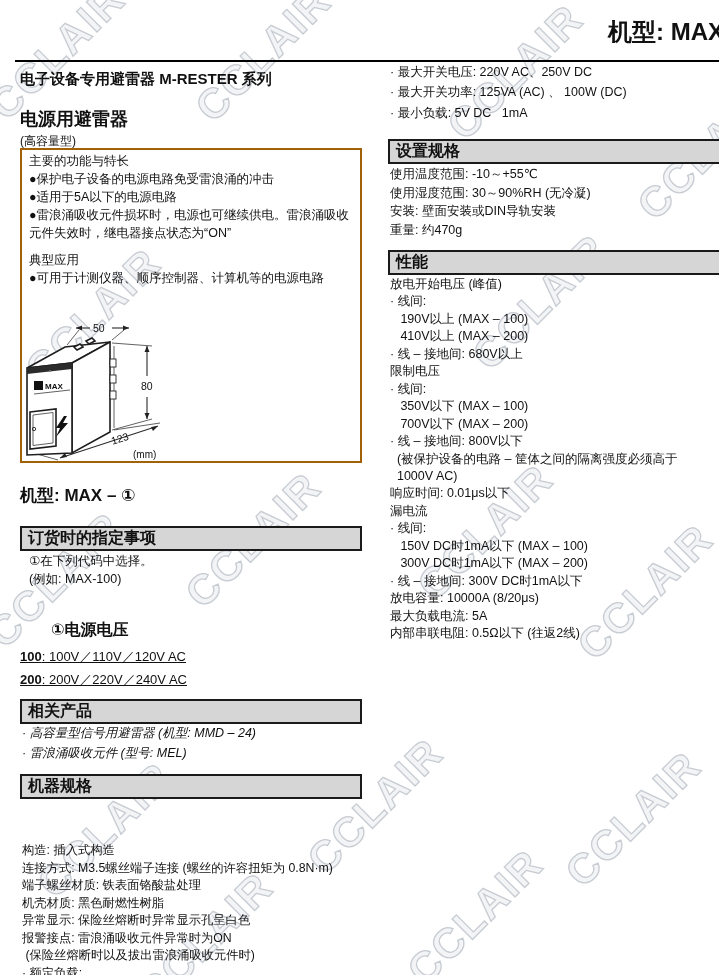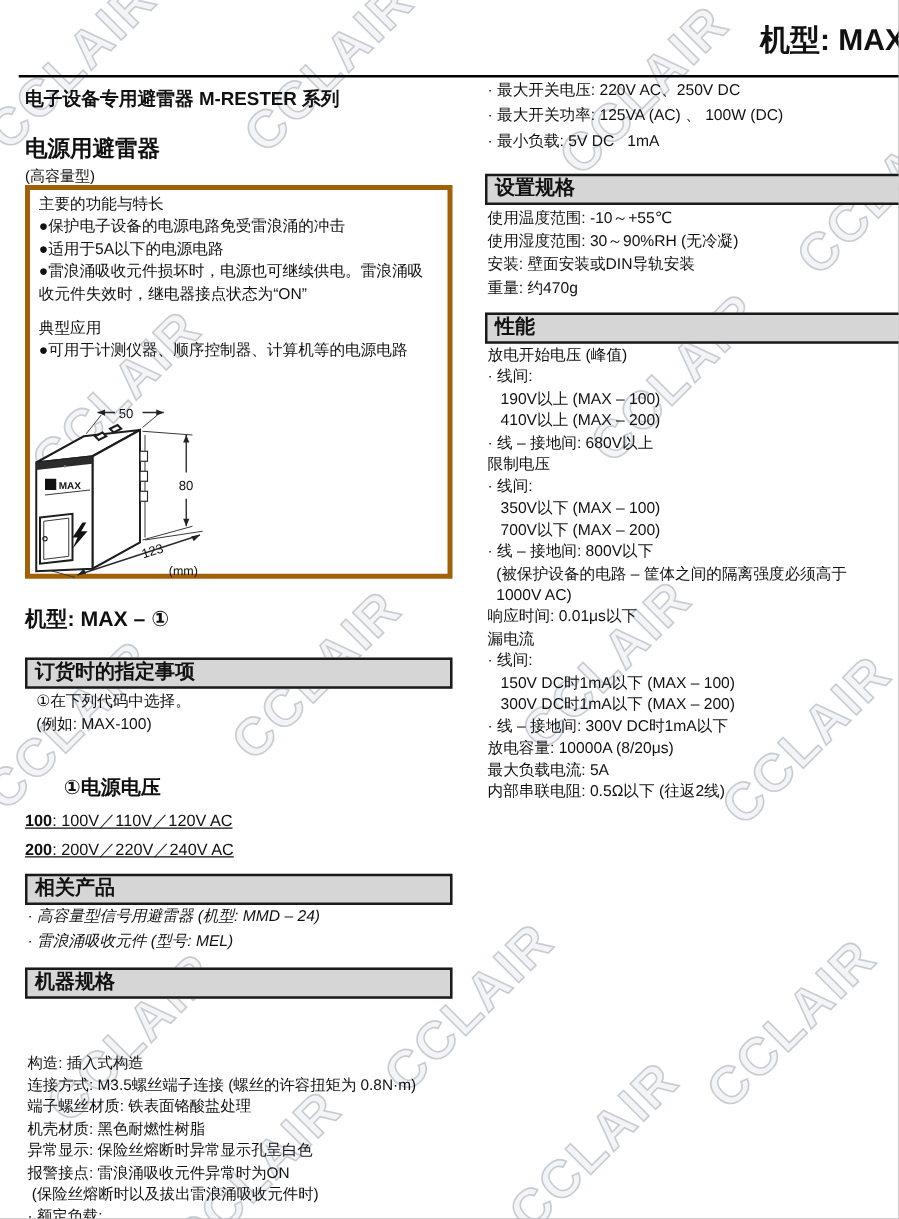--- a/index.html
+++ b/index.html
@@ -33,21 +33,21 @@
     white-space:nowrap;
   }
 
   
   .series-title { left:20px; top:70px; font-size:15px; font-weight:bold; }
   .product-title { left:20px; top:107px; font-size:18px; font-weight:bold; }
   .product-sub { left:20px; top:133px; font-size:12px; }
 
   .feature-box {
     position:absolute; left:20px; top:148px; width:342px; height:315px;
-    box-sizing:border-box; border:4px solid #a16207; padding:2px 7px;
+    box-sizing:border-box; border:2px solid #a16207; padding:2px 7px;
   }
   .feature-box .line { font-size:12.5px; line-height:18px; }
   .app-heading { margin-top:9px; }
 
   .diagram { position:absolute; left:0px; top:165px; }
 
   .model-code { left:20px; top:484px; font-size:17px; font-weight:bold; }
 
   .bar-ordering { left:20px; top:526px; width:342px; }
   .ordering-lines { position:absolute; left:22px; top:552px; width:330px; }

